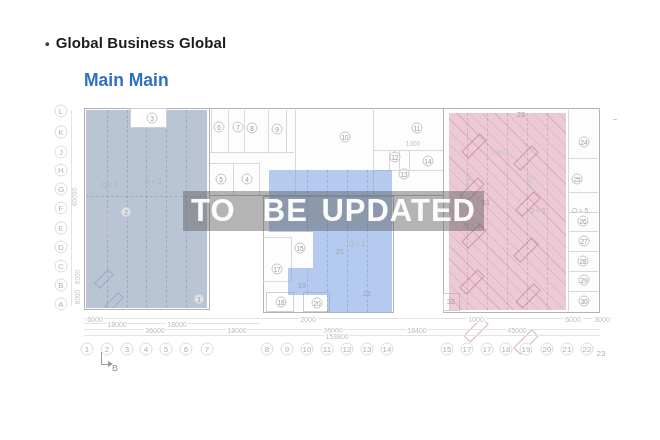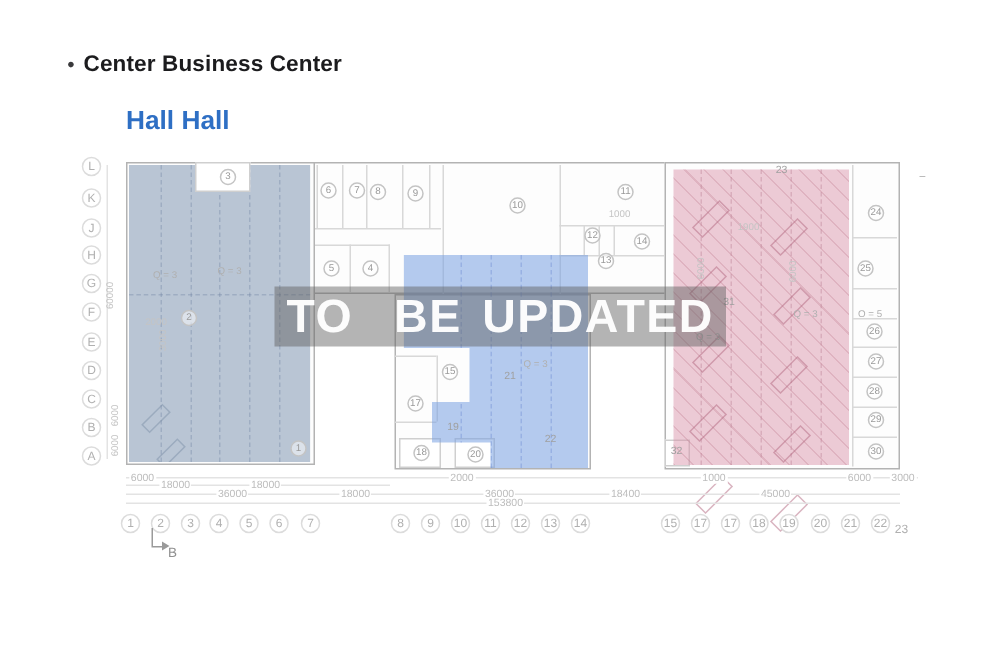--- a/index.html
+++ b/index.html
@@ -60,23 +60,23 @@
   .bmark-a{position:absolute;left:108px;top:361px;width:0;height:0;border-left:5px solid #9a9a9a;
     border-top:3.5px solid transparent;border-bottom:3.5px solid transparent;}
   .bmark-t{position:absolute;left:112px;top:363px;font-size:9px;color:#909090;}
 </style>
 </head>
 <body>
 
 <div class="stage">
 
   <div class="hdr">
-    <span class="bullet">•</span><span>Center Business Center</span>
+    <span class="bullet">•</span><span>Global Business Global</span>
   </div>
-  <div class="sub">Hall Hall</div>
+  <div class="sub">Main Main</div>
 
   <div class="abs" style="left:0;top:0;width:660px;height:440px;">
 
     <div class="block" style="left:84px;top:108px;width:516px;height:88px;"></div>
     <div class="block" style="left:84px;top:108px;width:126px;height:202px;"></div>
     <div class="block" style="left:263px;top:196px;width:131px;height:117px;"></div>
     <div class="block" style="left:443px;top:108px;width:157px;height:205px;"></div>
 
     <div>
       <div class="wall" style="left:211px;top:110px;width:1px;height:42px;"></div>

